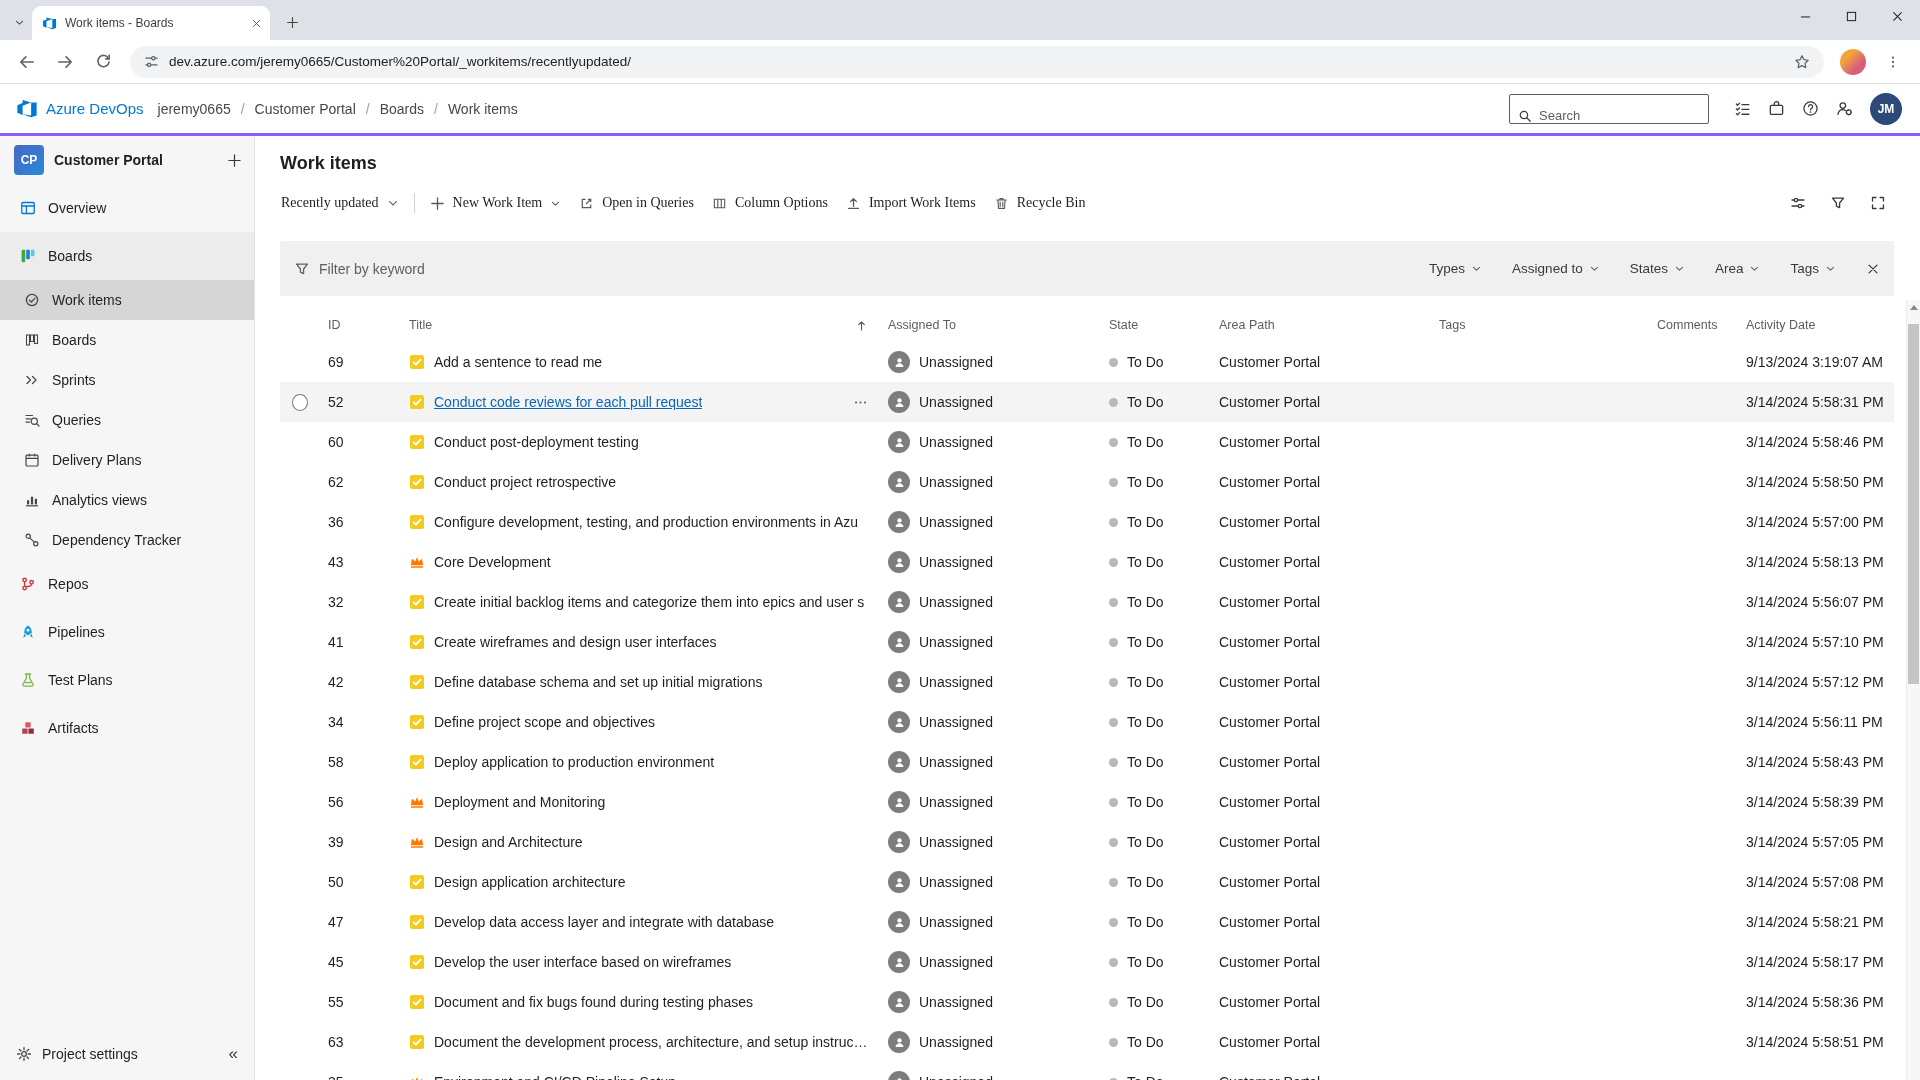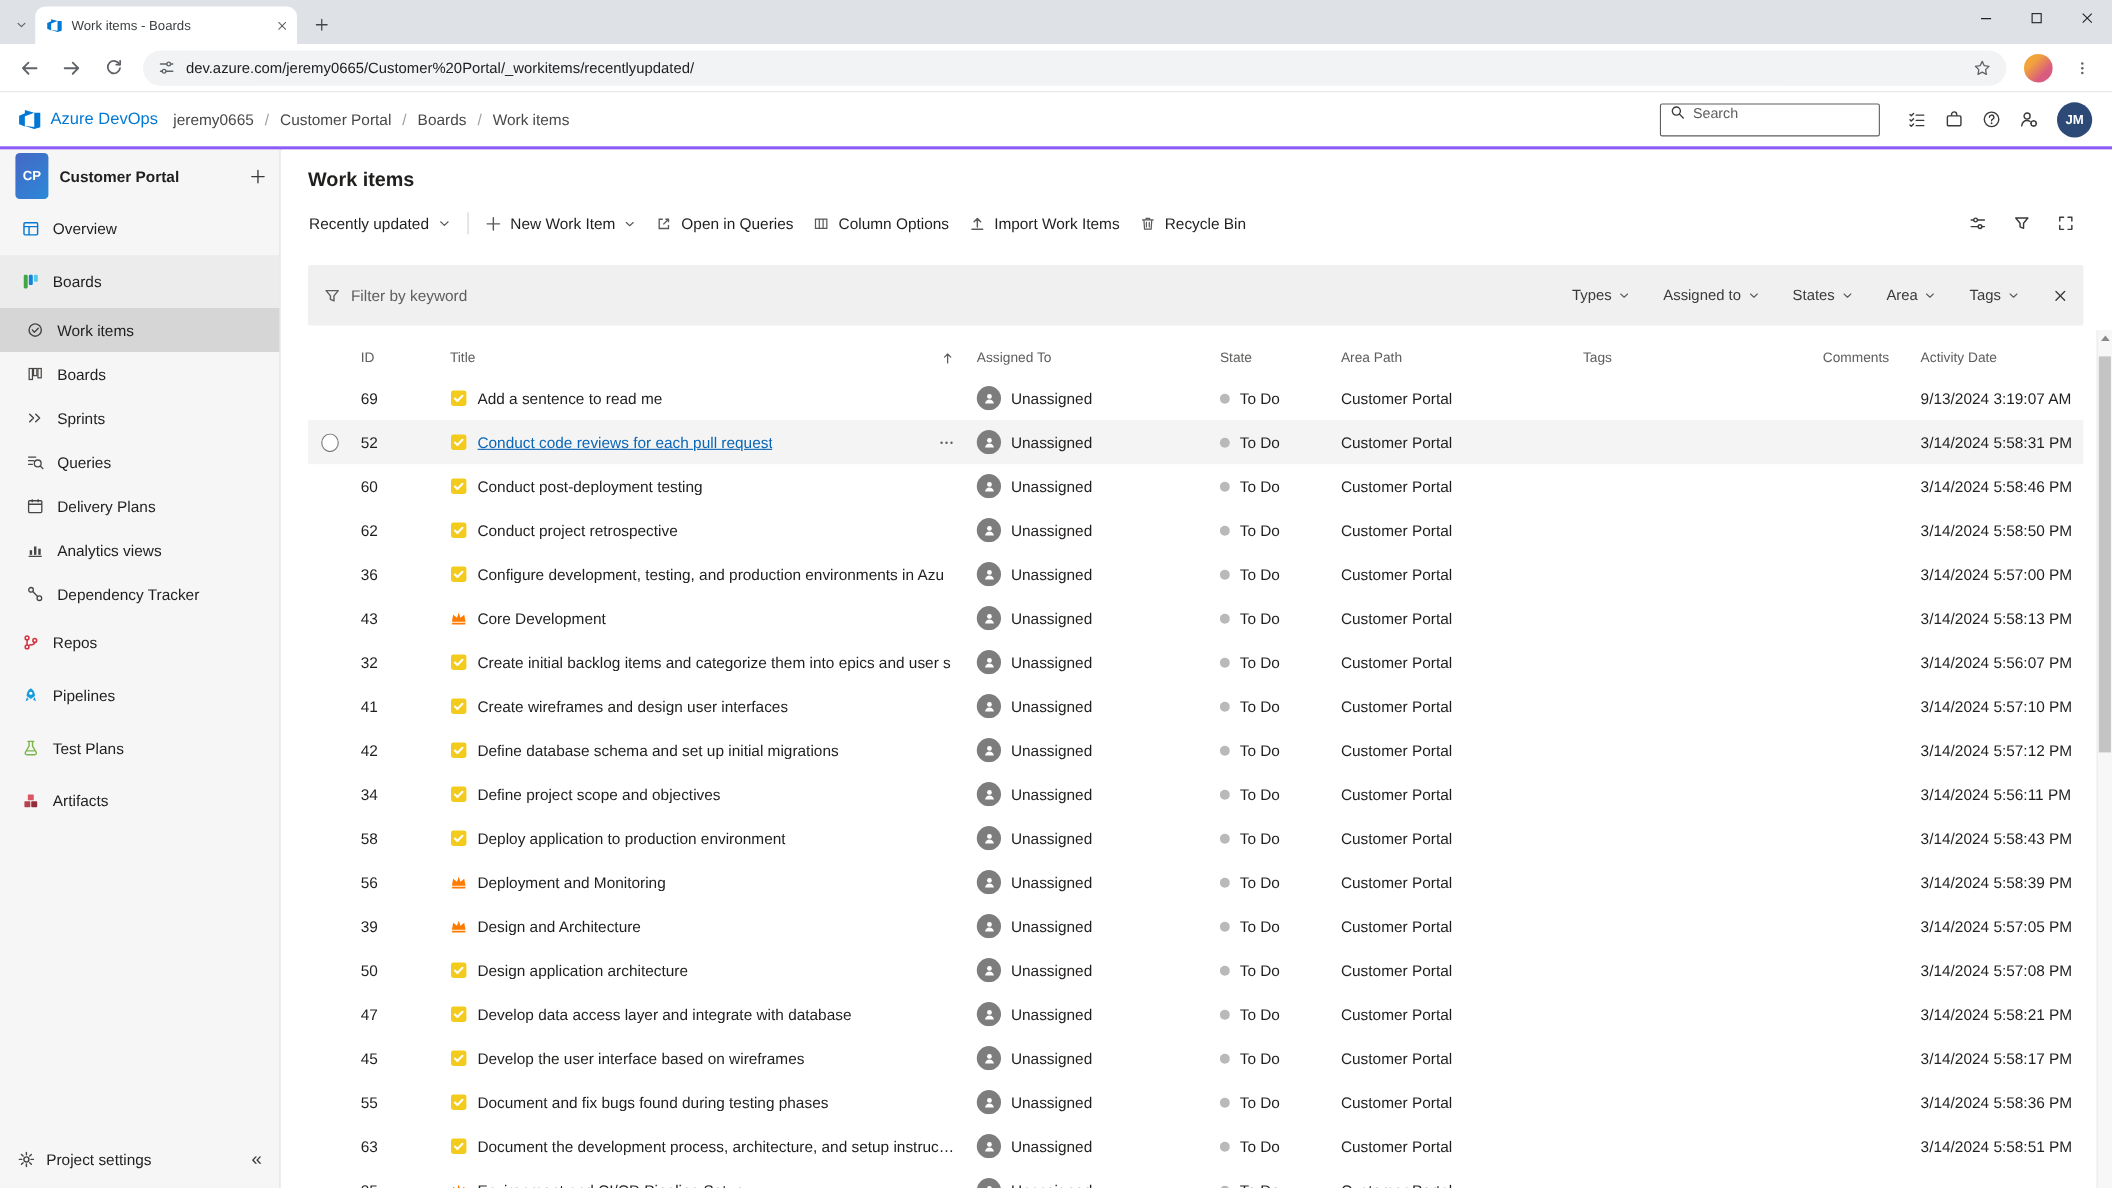--- a/index.html
+++ b/index.html
@@ -25,47 +25,47 @@
   .url-text { font-size:13.5px; color:#202124; flex:1; white-space:nowrap; overflow:hidden; }
   .profile-dot { width:26px; height:26px; border-radius:50%; background:linear-gradient(135deg,#f2a33c 30%,#d95b7f 70%); margin:0 6px; }
 
   
   .az-header { height:52px; background:#fff; border-bottom:3px solid #8b5cf6; display:flex; align-items:center; padding:0 18px 0 16px; }
   .brand { color:var(--accent,#0078d4); font-size:15px; text-decoration:none; margin:0 14px 0 8px; white-space:nowrap; }
   .crumbs { display:flex; align-items:center; gap:10px; font-size:14px; }
   .crumb { color:#494847; text-decoration:none; white-space:nowrap; }
   .crumb-sep { color:#a19f9d; }
   .az-right { margin-left:auto; display:flex; align-items:center; gap:17px; }
-  .az-search { width:200px; height:30px; border:1px solid #605e5c; border-radius:2px; display:flex; align-items:flex-start; gap:7px; padding:0 8px; margin-right:8px; }
+  .az-search { width:200px; height:30px; border:1px solid #605e5c; border-radius:2px; display:flex; align-items:flex-end; gap:7px; padding:0 8px; margin-right:8px; }
   .az-search input { width:100%; font-size:13px; color:#201f1e; }
   .az-search input::placeholder { color:#605e5c; }
   .hd-icon { color:#3b3a39; }
   .az-avatar { width:32px; height:32px; border-radius:50%; background:var(--avatar,#2d4a77); color:#fff; font-size:12px; font-weight:700; display:flex; align-items:center; justify-content:center; }
 
   
   .sidebar { position:absolute; left:0; top:136px; bottom:0; width:255px; background:#f6f6f6; border-right:1px solid #e1e1e1; display:flex; flex-direction:column; }
   .main { position:absolute; left:256px; top:136px; right:0; bottom:0; background:#fff; overflow:hidden; }
 
   
   .project { height:48px; display:flex; align-items:center; gap:10px; padding:0 12px 0 14px; }
-  .project-icon { width:30px; height:42px; border-radius:4px; background:linear-gradient(135deg,#4668c5,#2b88d8); color:#fff; font-size:12px; font-weight:700; display:flex; align-items:center; justify-content:center; }
+  .project-icon { width:30px; height:30px; border-radius:4px; background:linear-gradient(135deg,#4668c5,#2b88d8); color:#fff; font-size:12px; font-weight:700; display:flex; align-items:center; justify-content:center; }
   .project-name { font-size:14px; font-weight:700; flex:1; }
   .nav { flex:1; }
   .nav-item { display:flex; align-items:center; gap:12px; font-size:14px; color:#201f1e; cursor:pointer; padding-left:20px; }
   .nav-item.hub { height:48px; }
   .nav-item.sub { height:40px; padding-left:24px; }
   .nav-item.shaded { background:#ececec; }
   .nav-item.selected { background:#d6d6d6; }
   .nav-footer { height:52px; display:flex; align-items:center; gap:10px; padding:0 16px; font-size:14px; }
   .collapse { margin-left:auto; color:#3b3a39; font-size:17px; }
 
   
   .page-title { margin:17px 0 0 24px; font-size:18px; font-weight:700; }
   .cmdbar { display:flex; align-items:center; margin:9px 26px 0 16px; height:40px; font-size:14px; }
-  .cmd { display:flex; align-items:center; gap:8px; height:36px; padding:0 9px; background:none; border:none; font-size:14px; color:#201f1e; cursor:pointer; }
+  .cmd { display:flex; align-items:center; gap:8px; height:36px; padding:0 9px; background:none; border:none; font-size:14px; color:#201f1e; cursor:pointer;font-family:Liberation Serif, serif; }
   .cmd .cicon { color:#5a5a5a; }
   .cmd-sep { width:1px; height:20px; background:#d1d1d1; margin:0 6px; }
   .cmd-right { margin-left:auto; display:flex; gap:8px; }
   .iconbtn { width:32px; height:32px; display:flex; align-items:center; justify-content:center; color:#3b3a39; background:none; border:none; cursor:pointer; }
 
   .filterbar { margin:18px 26px 0 24px; height:55px; background:#f0f0f0; border-radius:2px; display:flex; align-items:center; padding:0 14px; }
   .filterbar .funnel { color:#605e5c; }
   .filter-input { flex:1; margin-left:9px; font-size:14px; color:#201f1e; }
   .filter-input::placeholder { color:#605e5c; }
   .fdrop { display:flex; align-items:center; gap:6px; margin-left:30px; font-size:13.5px; color:#3b3a39; cursor:pointer; }

